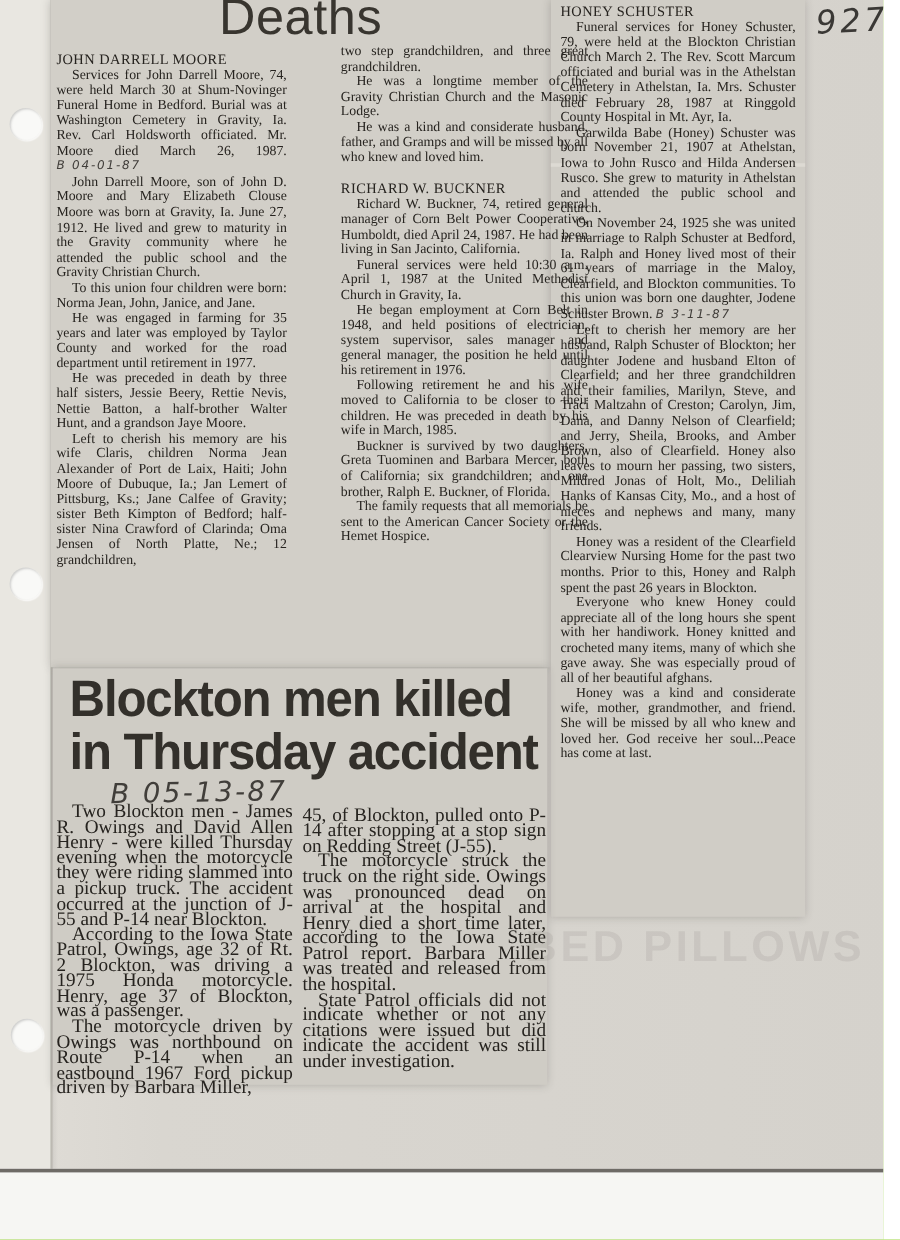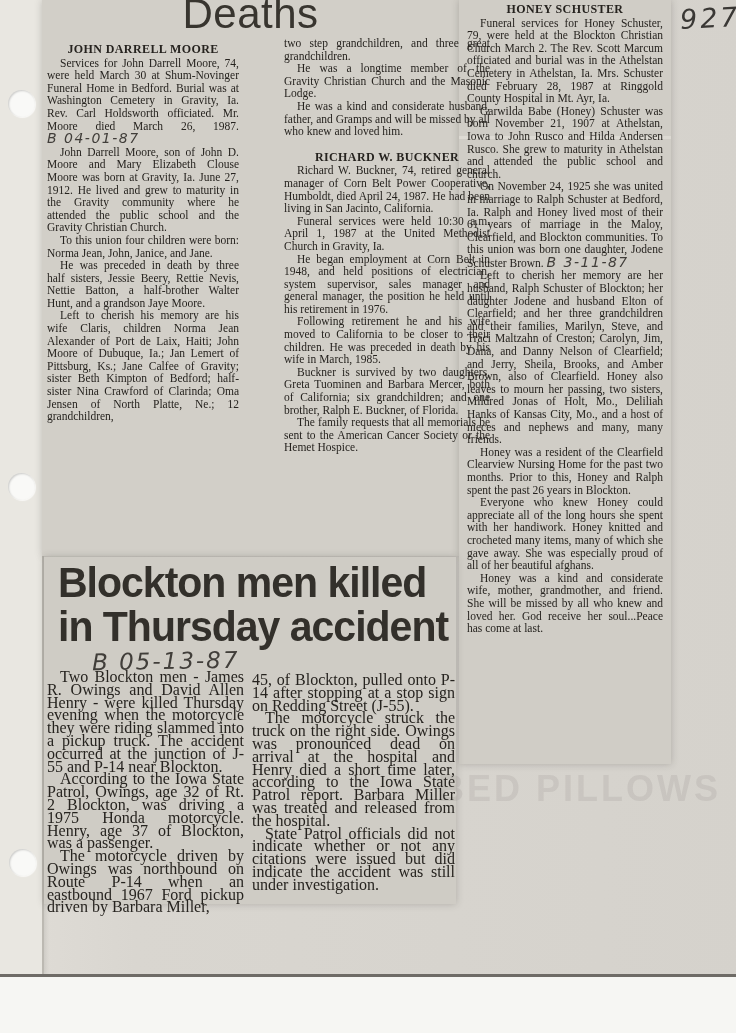--- a/index.html
+++ b/index.html
@@ -23,33 +23,33 @@
   .deaths-title{position:absolute;left:42px;top:-10px;width:417px;text-align:center;
     font-family:"Liberation Sans",sans-serif;font-weight:400;font-size:42px;
     letter-spacing:0.5px;color:#38352f;}
   .col{position:absolute;text-align:justify;}
   .obit{font-size:11.5px;line-height:12.6px;}
   #col1{left:47px;top:43px;width:192px;}
   #col2{left:244px;top:37px;width:206px;margin-left:40px;}
   #col3{left:467px;top:3px;width:196px;}
   .col p{margin:0;text-indent:13px;}
   .col p.noindent{text-indent:0;}
-  h3.obit-head{font-size:12px;font-weight:bold;text-align:center;margin:0 0 1px 0;
+  h3.obit-head{font-size:12px;font-weight:normal;text-align:left;margin:0 0 1px 0;
     letter-spacing:0.4px;}
   h3.gap-above{margin-top:13px;}
   .acc-headline{position:absolute;font-family:"Liberation Sans",sans-serif;
     font-weight:700;font-size:41px;line-height:44px;letter-spacing:-1px;color:#33302b;
     transform:scaleY(1.04);}
   #acc-h1{left:58px;top:560px;}
   #acc-h2{left:58px;top:604px;}
   .acc-body{font-size:16px;line-height:12.8px;}
   #acc-left{left:47px;top:671px;width:197px;}
   #acc-right{left:252px;top:674px;width:203px;}
   .hand{font-family:"DejaVu Sans",sans-serif;font-style:italic;color:#413e3a;}
-  .hand-inline{font-size:14px;letter-spacing:1.5px;white-space:nowrap;}
+  .hand-inline{font-size:10px;letter-spacing:1.5px;white-space:nowrap;}
   .hand-big{position:absolute;left:92px;top:648px;font-size:23px;letter-spacing:2px;
     transform:rotate(-1deg);}
   .page-num{position:absolute;left:680px;top:2px;font-size:27px;letter-spacing:3px;
     color:#3a3835;transform:rotate(-3deg);}
   .ghost{position:absolute;left:438px;top:768px;font-family:"Liberation Sans",sans-serif;
     font-weight:bold;font-size:36px;letter-spacing:3px;color:rgba(85,82,74,0.10);}
 </style>
 </head>
 <body>
 
@@ -71,20 +71,21 @@
 
   <div class="deaths-title">Deaths</div>
 
   <div class="ghost">BED PILLOWS</div>
 
   <div id="col1" class="col obit">
     <h3 class="obit-head">JOHN DARRELL MOORE</h3>
     <p><span>Services for John Darrell Moore, 74, were held March 30 at Shum-Novinger Funeral Home in Bedford. Burial was at Washington Cemetery in Gravity, Ia. Rev. Carl Holdsworth officiated. Mr. Moore died March 26, 1987.</span> <span class="hand hand-inline">B 04-01-87</span></p>
     <p>John Darrell Moore, son of John D. Moore and Mary Elizabeth Clouse Moore was born at Gravity, Ia. June 27, 1912. He lived and grew to maturity in the Gravity community where he attended the public school and the Gravity Christian Church.</p>
     <p>To this union four children were born: Norma Jean, John, Janice, and Jane.</p>
+    <p>He was engaged in farming for 35 years and later was employed by Taylor County and worked for the road department until retirement in 1977.</p>
     <p>He was preceded in death by three half sisters, Jessie Beery, Rettie Nevis, Nettie Batton, a half-brother Walter Hunt, and a grandson Jaye Moore.</p>
     <p>Left to cherish his memory are his wife Claris, children Norma Jean Alexander of Port de Laix, Haiti; John Moore of Dubuque, Ia.; Jan Lemert of Pittsburg, Ks.; Jane Calfee of Gravity; sister Beth Kimpton of Bedford; half-sister Nina Crawford of Clarinda; Oma Jensen of North Platte, Ne.; 12 grandchildren,</p>
   </div>
 
   <div id="col2" class="col obit">
     <p class="noindent">two step grandchildren, and three great grandchildren.</p>
     <p>He was a longtime member of the Gravity Christian Church and the Masonic Lodge.</p>
     <p>He was a kind and considerate husband, father, and Gramps and will be missed by all who knew and loved him.</p>
     <h3 class="obit-head gap-above">RICHARD W. BUCKNER</h3>
     <p>Richard W. Buckner, 74, retired general manager of Corn Belt Power Cooperative, Humboldt, died April 24, 1987. He had been living in San Jacinto, California.</p>

